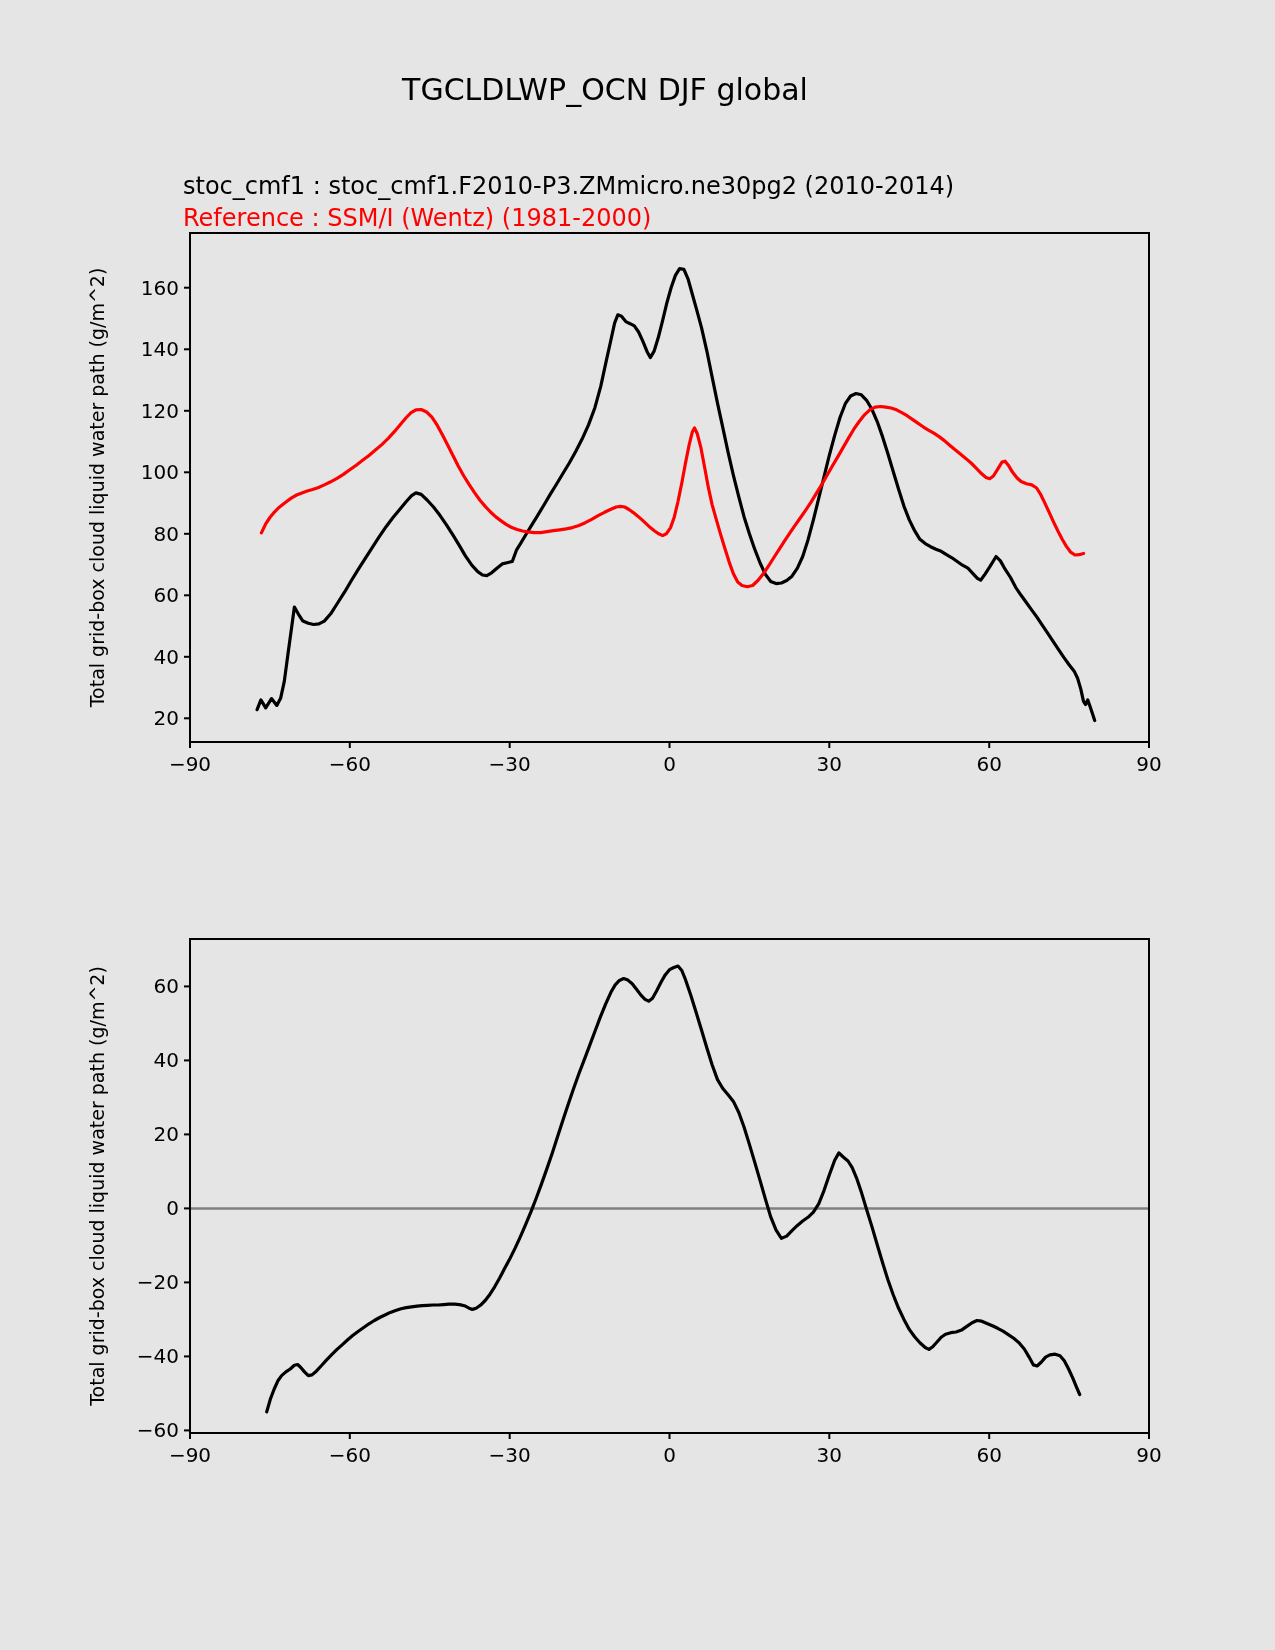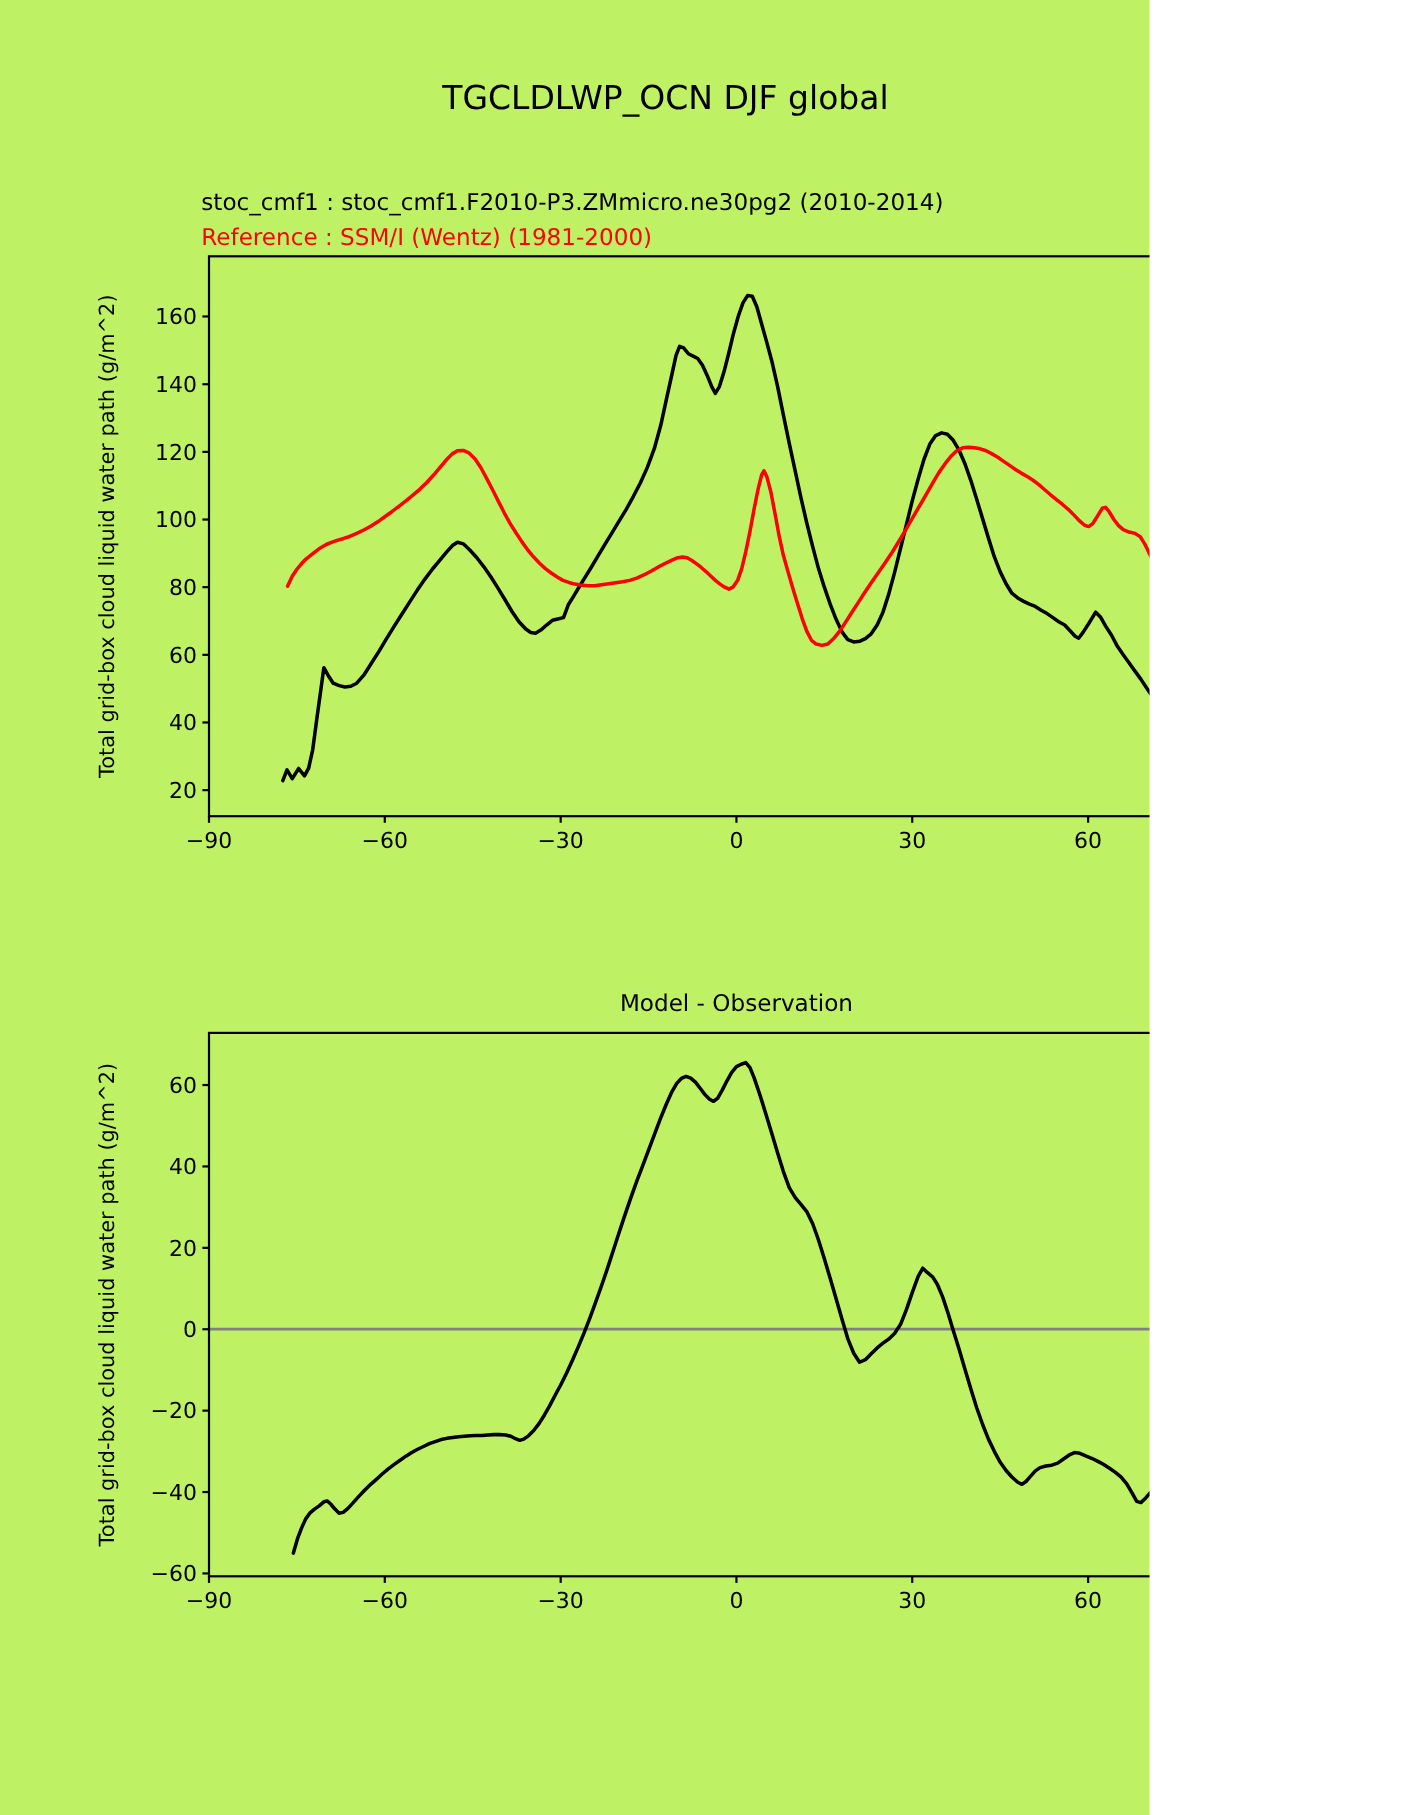--- a/index.html
+++ b/index.html
@@ -1,36 +1,35 @@
 <!DOCTYPE html>
 <html><head>
 <meta charset="utf-8">
 <style>
   html,body{margin:0;padding:0;background:#ffffff;}
-  #figure{position:relative;width:1045px;height:1650px;background:#bef264;overflow:hidden;
+  #figure{position:relative;width:1275px;height:1650px;background:#e5e5e5;overflow:hidden;
           font-family:"DejaVu Sans", sans-serif;color:#000;}
   .fig-title{position:absolute;left:0;top:72px;width:1210px;text-align:center;
              font-size:30px;color:#000;}
-  .legend-line{position:absolute;left:183px;font-size:21px;white-space:pre;}
+  .legend-line{position:absolute;left:183px;font-size:24px;white-space:pre;}
   .legend-model{top:172px;color:#000000;}
   .legend-ref{top:204px;color:#ff0000;}
   .diff-title{position:absolute;left:190px;top:900px;width:959px;text-align:center;font-size:21px;}
   svg{position:absolute;left:0;top:0;}
   svg text{font-family:"DejaVu Sans", sans-serif;fill:#000;}
   svg .tick-label{font-size:20px;}
   svg .axis-label{font-size:19px;}
 </style>
 </head>
 <body>
 
 <div id="figure">
   <div class="fig-title">TGCLDLWP_OCN DJF global</div>
   <div class="legend-line legend-model">stoc_cmf1 : stoc_cmf1.F2010-P3.ZMmicro.ne30pg2 (2010-2014)</div>
   <div class="legend-line legend-ref">Reference : SSM/I (Wentz) (1981-2000)</div>
-  <div class="diff-title">Model - Observation</div>
   <svg width="1275" height="1650" viewBox="0 0 1275 1650">
     <g>
         <rect x="190" y="233" width="959" height="509" fill="none" stroke="#000000" stroke-width="2"></rect>
         <line x1="190.0" x2="190.0" y1="742" y2="748" stroke="#000000" stroke-width="2"></line>
         <text x="190.0" y="771" text-anchor="middle" class="tick-label">−90</text>
         <line x1="349.8" x2="349.8" y1="742" y2="748" stroke="#000000" stroke-width="2"></line>
         <text x="349.8" y="771" text-anchor="middle" class="tick-label">−60</text>
         <line x1="509.7" x2="509.7" y1="742" y2="748" stroke="#000000" stroke-width="2"></line>
         <text x="509.7" y="771" text-anchor="middle" class="tick-label">−30</text>
         <line x1="669.5" x2="669.5" y1="742" y2="748" stroke="#000000" stroke-width="2"></line>

